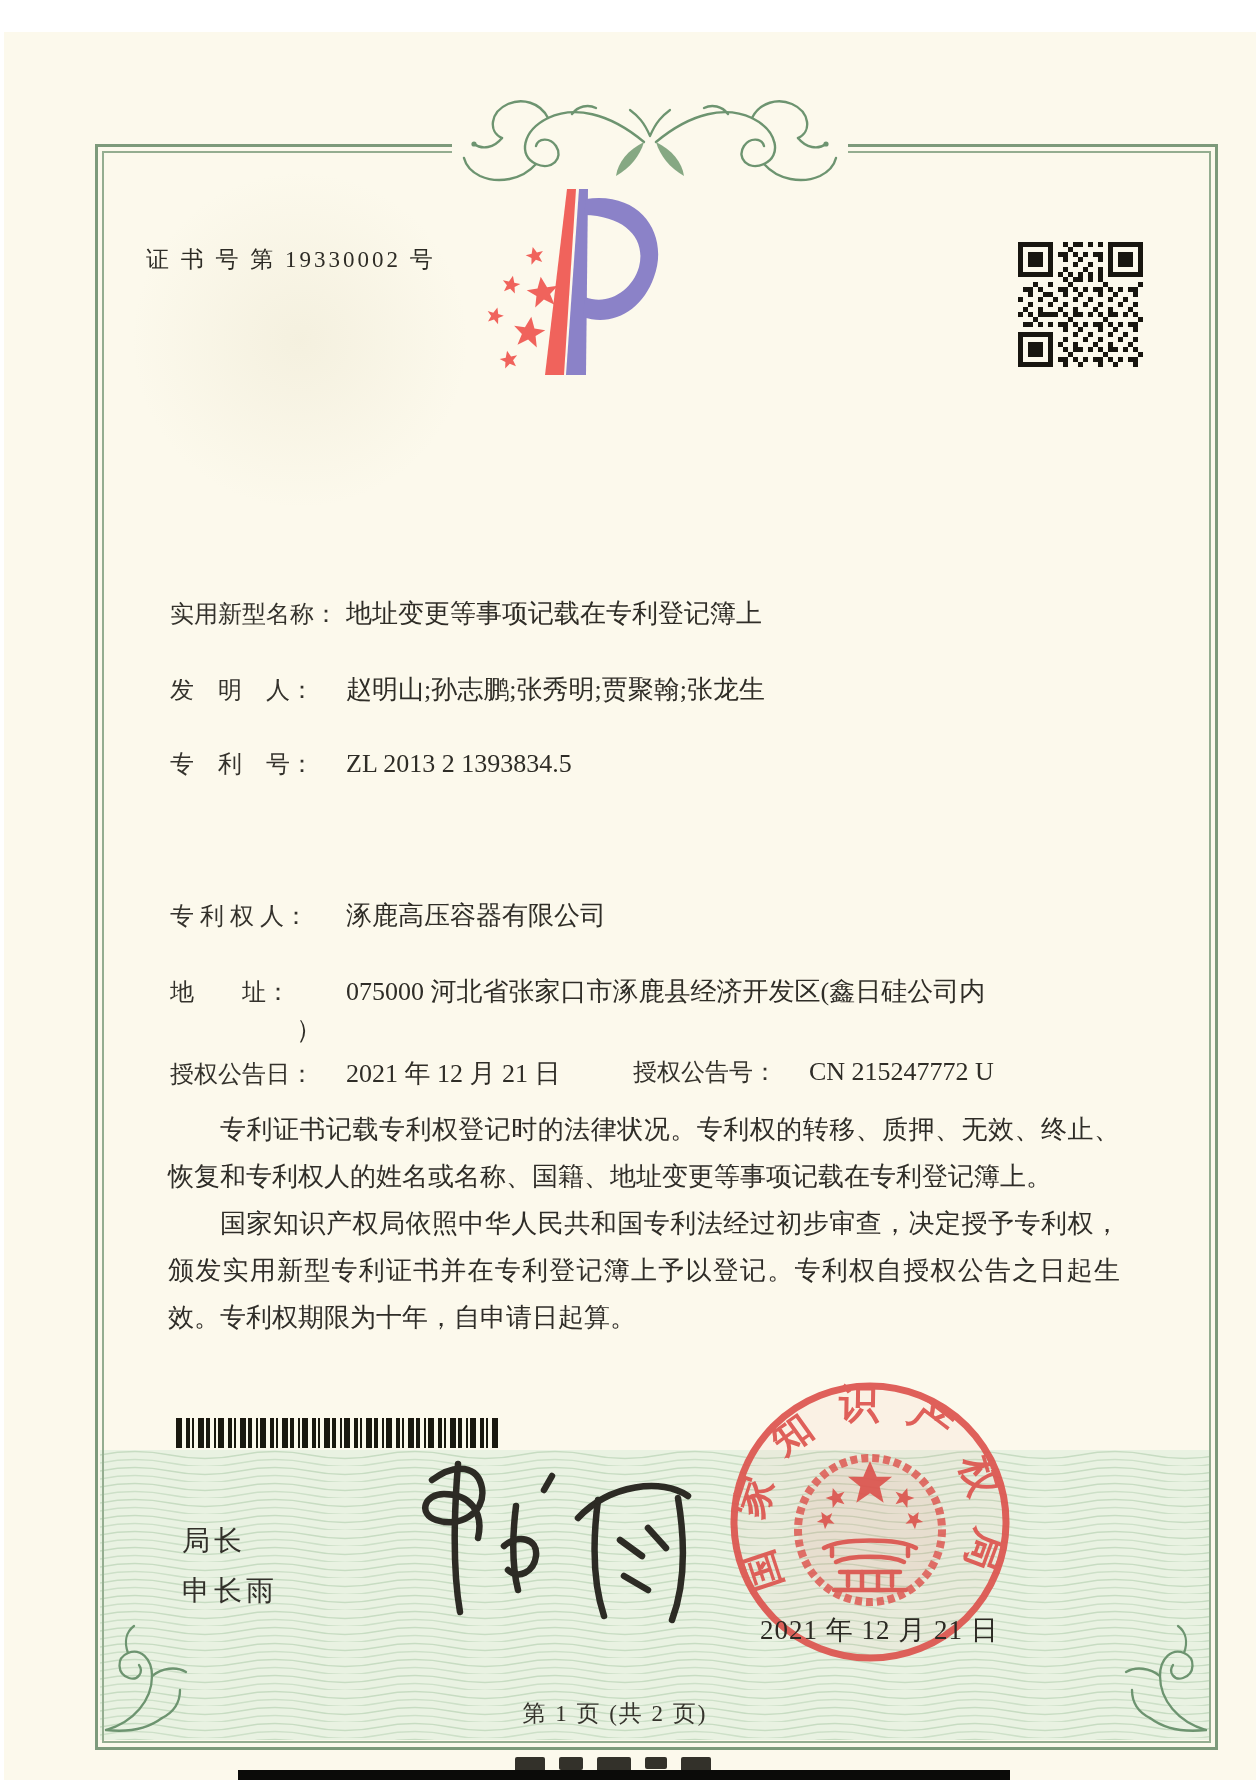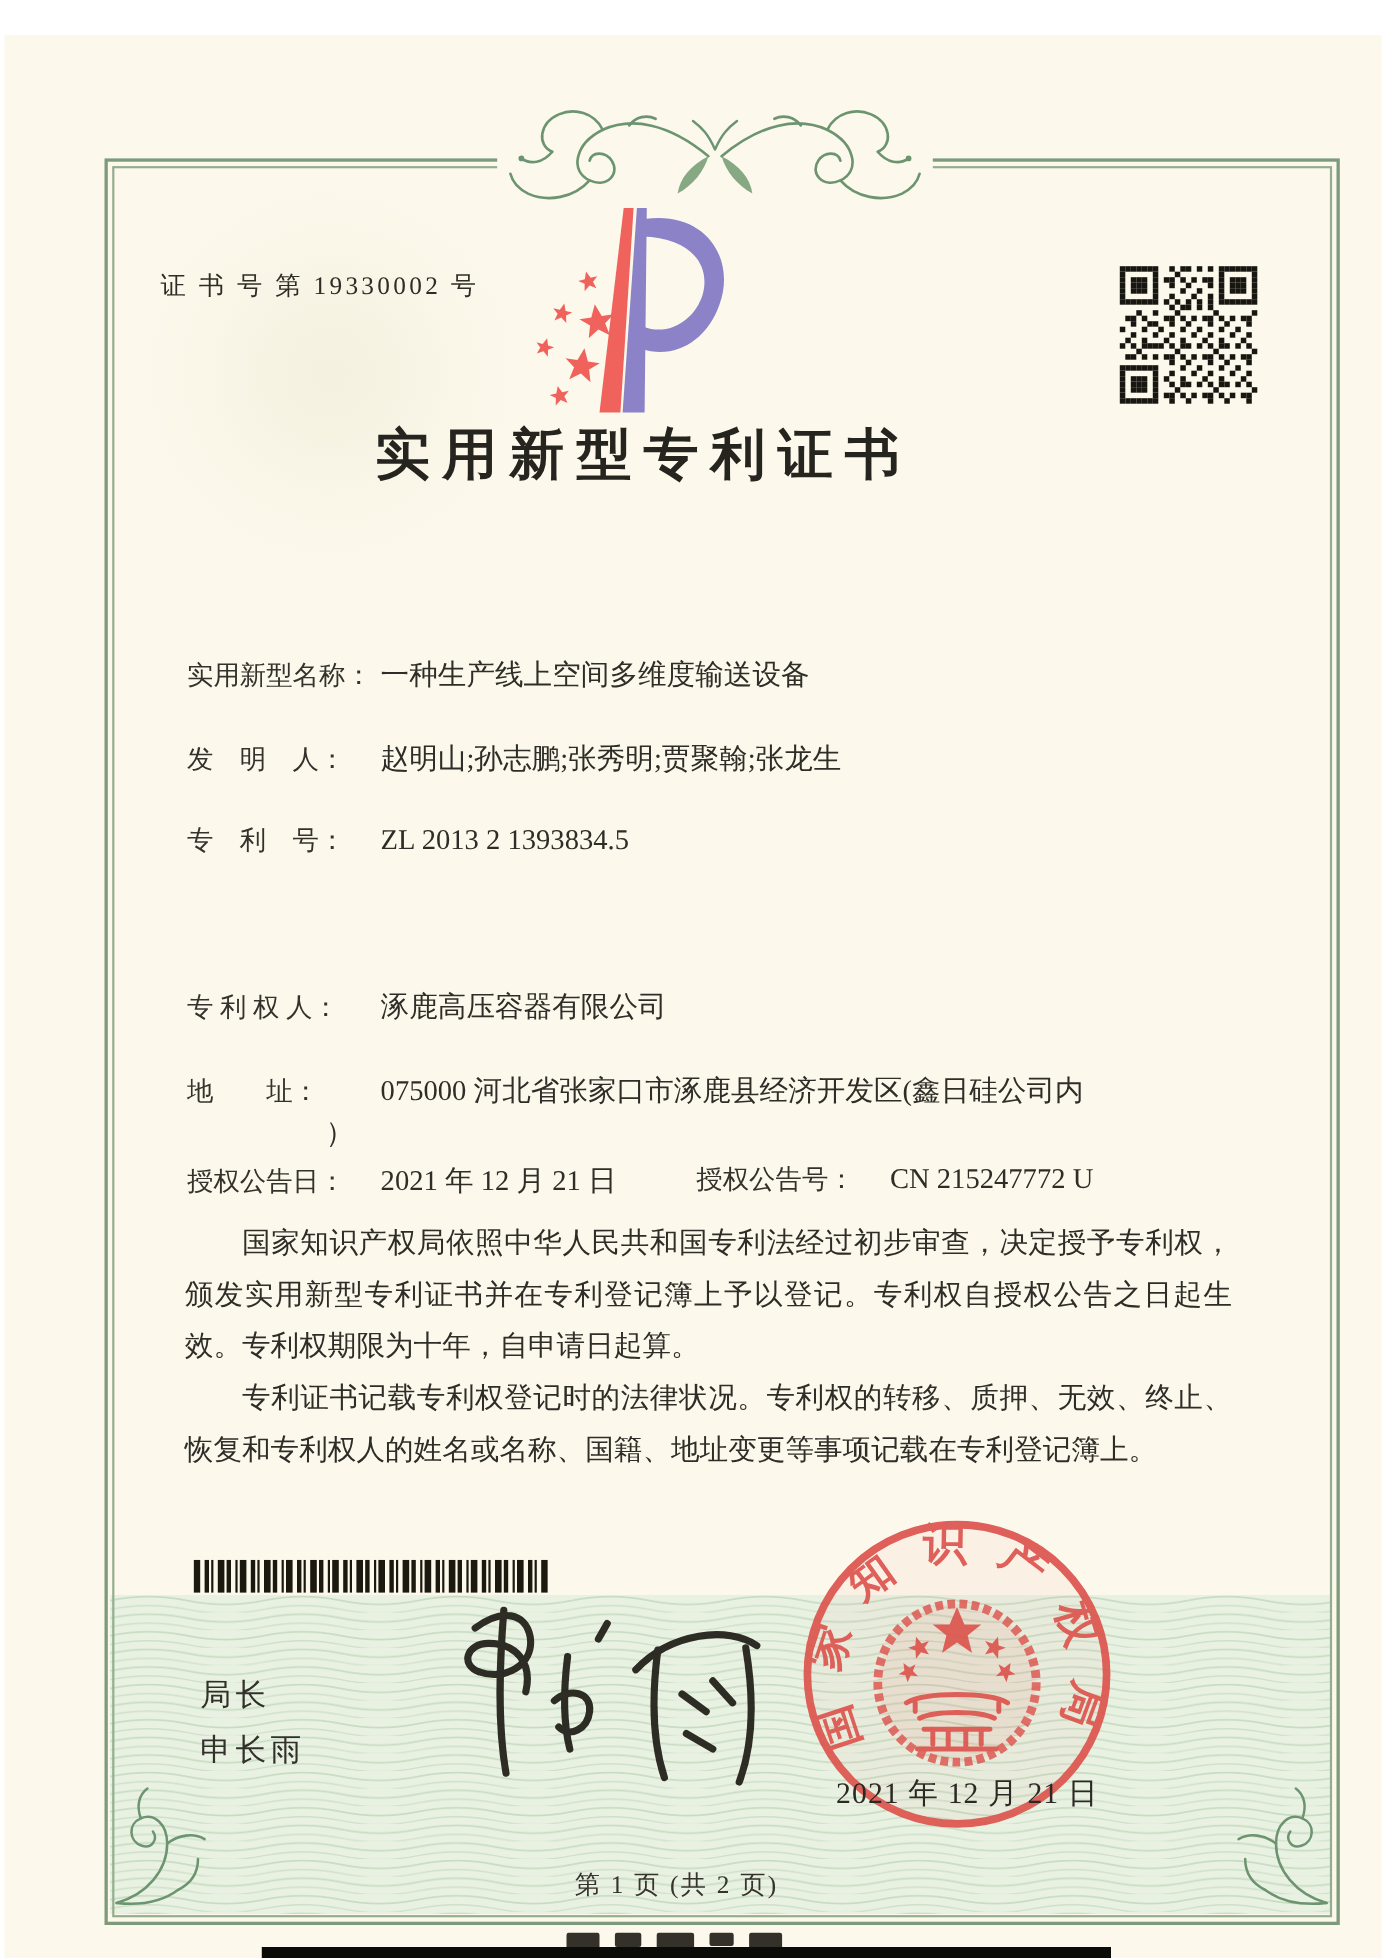--- a/index.html
+++ b/index.html
@@ -382,25 +382,24 @@
       <i style="position: absolute; left: 20px; top: 120px; width: 5px; height: 5px; background: rgb(24, 22, 16);"></i>
       <i style="position: absolute; left: 25px; top: 120px; width: 5px; height: 5px; background: rgb(24, 22, 16);"></i>
       <i style="position: absolute; left: 30px; top: 120px; width: 5px; height: 5px; background: rgb(24, 22, 16);"></i>
       <i style="position: absolute; left: 45px; top: 120px; width: 5px; height: 5px; background: rgb(24, 22, 16);"></i>
       <i style="position: absolute; left: 60px; top: 120px; width: 5px; height: 5px; background: rgb(24, 22, 16);"></i>
       <i style="position: absolute; left: 80px; top: 120px; width: 5px; height: 5px; background: rgb(24, 22, 16);"></i>
       <i style="position: absolute; left: 95px; top: 120px; width: 5px; height: 5px; background: rgb(24, 22, 16);"></i>
       <i style="position: absolute; left: 115px; top: 120px; width: 5px; height: 5px; background: rgb(24, 22, 16);"></i>
     </div>
 
-  <div class="title">实用新型专利证书</div>
 
   <div class="row" style="top:596px;">
     <span class="flabel">实用新型名称：</span>
-    <span class="fval">一种生产线上空间多维度输送设备</span>
+    <span class="fval">地址变更等事项记载在专利登记簿上</span>
   </div>
   <div class="row" style="top:672px;">
     <span class="flabel">发　明　人：</span>
     <span class="fval">赵明山;孙志鹏;张秀明;贾聚翰;张龙生</span>
   </div>
   <div class="row" style="top:748px;">
     <span class="flabel">专　利　号：</span>
     <span class="fval">ZL 2013 2 1393834.5</span>
   </div>
   <div class="row" style="top:898px;">
@@ -418,22 +417,22 @@
   <div class="row" style="top:1056px;">
     <span class="flabel">授权公告日：</span>
     <span class="fval">2021 年 12 月 21 日</span>
   </div>
   <div class="row" style="top:1056px;left:633px;">
     <span class="flabel">授权公告号：</span>
     <span class="fval">CN 215247772 U</span>
   </div>
 
   <div class="paras">
+    <p>专利证书记载专利权登记时的法律状况。专利权的转移、质押、无效、终止、恢复和专利权人的姓名或名称、国籍、地址变更等事项记载在专利登记簿上。</p>
     <p>国家知识产权局依照中华人民共和国专利法经过初步审查，决定授予专利权，颁发实用新型专利证书并在专利登记簿上予以登记。专利权自授权公告之日起生效。专利权期限为十年，自申请日起算。</p>
-    <p>专利证书记载专利权登记时的法律状况。专利权的转移、质押、无效、终止、恢复和专利权人的姓名或名称、国籍、地址变更等事项记载在专利登记簿上。</p>
   </div>
 
   <div class="barcode"><i style="display: inline-block; height: 100%; width: 6px; background: rgb(26, 24, 15);"></i><i style="display: inline-block; height: 100%; width: 4px;"></i><i style="display: inline-block; height: 100%; width: 4px; background: rgb(26, 24, 15);"></i><i style="display: inline-block; height: 100%; width: 2px;"></i><i style="display: inline-block; height: 100%; width: 2px; background: rgb(26, 24, 15);"></i><i style="display: inline-block; height: 100%; width: 4px;"></i><i style="display: inline-block; height: 100%; width: 6px; background: rgb(26, 24, 15);"></i><i style="display: inline-block; height: 100%; width: 2px;"></i><i style="display: inline-block; height: 100%; width: 4px; background: rgb(26, 24, 15);"></i><i style="display: inline-block; height: 100%; width: 4px;"></i><i style="display: inline-block; height: 100%; width: 2px; background: rgb(26, 24, 15);"></i><i style="display: inline-block; height: 100%; width: 2px;"></i><i style="display: inline-block; height: 100%; width: 6px; background: rgb(26, 24, 15);"></i><i style="display: inline-block; height: 100%; width: 4px;"></i><i style="display: inline-block; height: 100%; width: 4px; background: rgb(26, 24, 15);"></i><i style="display: inline-block; height: 100%; width: 2px;"></i><i style="display: inline-block; height: 100%; width: 2px; background: rgb(26, 24, 15);"></i><i style="display: inline-block; height: 100%; width: 4px;"></i><i style="display: inline-block; height: 100%; width: 6px; background: rgb(26, 24, 15);"></i><i style="display: inline-block; height: 100%; width: 2px;"></i><i style="display: inline-block; height: 100%; width: 4px; background: rgb(26, 24, 15);"></i><i style="display: inline-block; height: 100%; width: 4px;"></i><i style="display: inline-block; height: 100%; width: 2px; background: rgb(26, 24, 15);"></i><i style="display: inline-block; height: 100%; width: 2px;"></i><i style="display: inline-block; height: 100%; width: 6px; background: rgb(26, 24, 15);"></i><i style="display: inline-block; height: 100%; width: 4px;"></i><i style="display: inline-block; height: 100%; width: 4px; background: rgb(26, 24, 15);"></i><i style="display: inline-block; height: 100%; width: 2px;"></i><i style="display: inline-block; height: 100%; width: 2px; background: rgb(26, 24, 15);"></i><i style="display: inline-block; height: 100%; width: 4px;"></i><i style="display: inline-block; height: 100%; width: 6px; background: rgb(26, 24, 15);"></i><i style="display: inline-block; height: 100%; width: 2px;"></i><i style="display: inline-block; height: 100%; width: 4px; background: rgb(26, 24, 15);"></i><i style="display: inline-block; height: 100%; width: 4px;"></i><i style="display: inline-block; height: 100%; width: 2px; background: rgb(26, 24, 15);"></i><i style="display: inline-block; height: 100%; width: 2px;"></i><i style="display: inline-block; height: 100%; width: 6px; background: rgb(26, 24, 15);"></i><i style="display: inline-block; height: 100%; width: 4px;"></i><i style="display: inline-block; height: 100%; width: 4px; background: rgb(26, 24, 15);"></i><i style="display: inline-block; height: 100%; width: 2px;"></i><i style="display: inline-block; height: 100%; width: 2px; background: rgb(26, 24, 15);"></i><i style="display: inline-block; height: 100%; width: 4px;"></i><i style="display: inline-block; height: 100%; width: 6px; background: rgb(26, 24, 15);"></i><i style="display: inline-block; height: 100%; width: 2px;"></i><i style="display: inline-block; height: 100%; width: 4px; background: rgb(26, 24, 15);"></i><i style="display: inline-block; height: 100%; width: 4px;"></i><i style="display: inline-block; height: 100%; width: 2px; background: rgb(26, 24, 15);"></i><i style="display: inline-block; height: 100%; width: 2px;"></i><i style="display: inline-block; height: 100%; width: 6px; background: rgb(26, 24, 15);"></i><i style="display: inline-block; height: 100%; width: 4px;"></i><i style="display: inline-block; height: 100%; width: 4px; background: rgb(26, 24, 15);"></i><i style="display: inline-block; height: 100%; width: 2px;"></i><i style="display: inline-block; height: 100%; width: 2px; background: rgb(26, 24, 15);"></i><i style="display: inline-block; height: 100%; width: 4px;"></i><i style="display: inline-block; height: 100%; width: 6px; background: rgb(26, 24, 15);"></i><i style="display: inline-block; height: 100%; width: 2px;"></i><i style="display: inline-block; height: 100%; width: 4px; background: rgb(26, 24, 15);"></i><i style="display: inline-block; height: 100%; width: 4px;"></i><i style="display: inline-block; height: 100%; width: 2px; background: rgb(26, 24, 15);"></i><i style="display: inline-block; height: 100%; width: 2px;"></i><i style="display: inline-block; height: 100%; width: 6px; background: rgb(26, 24, 15);"></i><i style="display: inline-block; height: 100%; width: 4px;"></i><i style="display: inline-block; height: 100%; width: 4px; background: rgb(26, 24, 15);"></i><i style="display: inline-block; height: 100%; width: 2px;"></i><i style="display: inline-block; height: 100%; width: 2px; background: rgb(26, 24, 15);"></i><i style="display: inline-block; height: 100%; width: 4px;"></i><i style="display: inline-block; height: 100%; width: 6px; background: rgb(26, 24, 15);"></i><i style="display: inline-block; height: 100%; width: 2px;"></i><i style="display: inline-block; height: 100%; width: 4px; background: rgb(26, 24, 15);"></i><i style="display: inline-block; height: 100%; width: 4px;"></i><i style="display: inline-block; height: 100%; width: 2px; background: rgb(26, 24, 15);"></i><i style="display: inline-block; height: 100%; width: 2px;"></i><i style="display: inline-block; height: 100%; width: 6px; background: rgb(26, 24, 15);"></i><i style="display: inline-block; height: 100%; width: 4px;"></i><i style="display: inline-block; height: 100%; width: 4px; background: rgb(26, 24, 15);"></i><i style="display: inline-block; height: 100%; width: 2px;"></i><i style="display: inline-block; height: 100%; width: 2px; background: rgb(26, 24, 15);"></i><i style="display: inline-block; height: 100%; width: 4px;"></i><i style="display: inline-block; height: 100%; width: 6px; background: rgb(26, 24, 15);"></i><i style="display: inline-block; height: 100%; width: 2px;"></i><i style="display: inline-block; height: 100%; width: 4px; background: rgb(26, 24, 15);"></i><i style="display: inline-block; height: 100%; width: 4px;"></i><i style="display: inline-block; height: 100%; width: 2px; background: rgb(26, 24, 15);"></i><i style="display: inline-block; height: 100%; width: 2px;"></i><i style="display: inline-block; height: 100%; width: 6px; background: rgb(26, 24, 15);"></i><i style="display: inline-block; height: 100%; width: 4px;"></i><i style="display: inline-block; height: 100%; width: 4px; background: rgb(26, 24, 15);"></i><i style="display: inline-block; height: 100%; width: 2px;"></i><i style="display: inline-block; height: 100%; width: 2px; background: rgb(26, 24, 15);"></i><i style="display: inline-block; height: 100%; width: 4px;"></i><i style="display: inline-block; height: 100%; width: 6px; background: rgb(26, 24, 15);"></i></div>
 
   <div class="officer-title">局长</div>
   <div class="officer-name">申长雨</div>
 
   <div class="signature">
     <svg width="345" height="178" viewBox="0 0 345 178">
       <g stroke="#23211b" fill="none" stroke-width="6.5" stroke-linecap="round" stroke-linejoin="round" opacity=".95">

